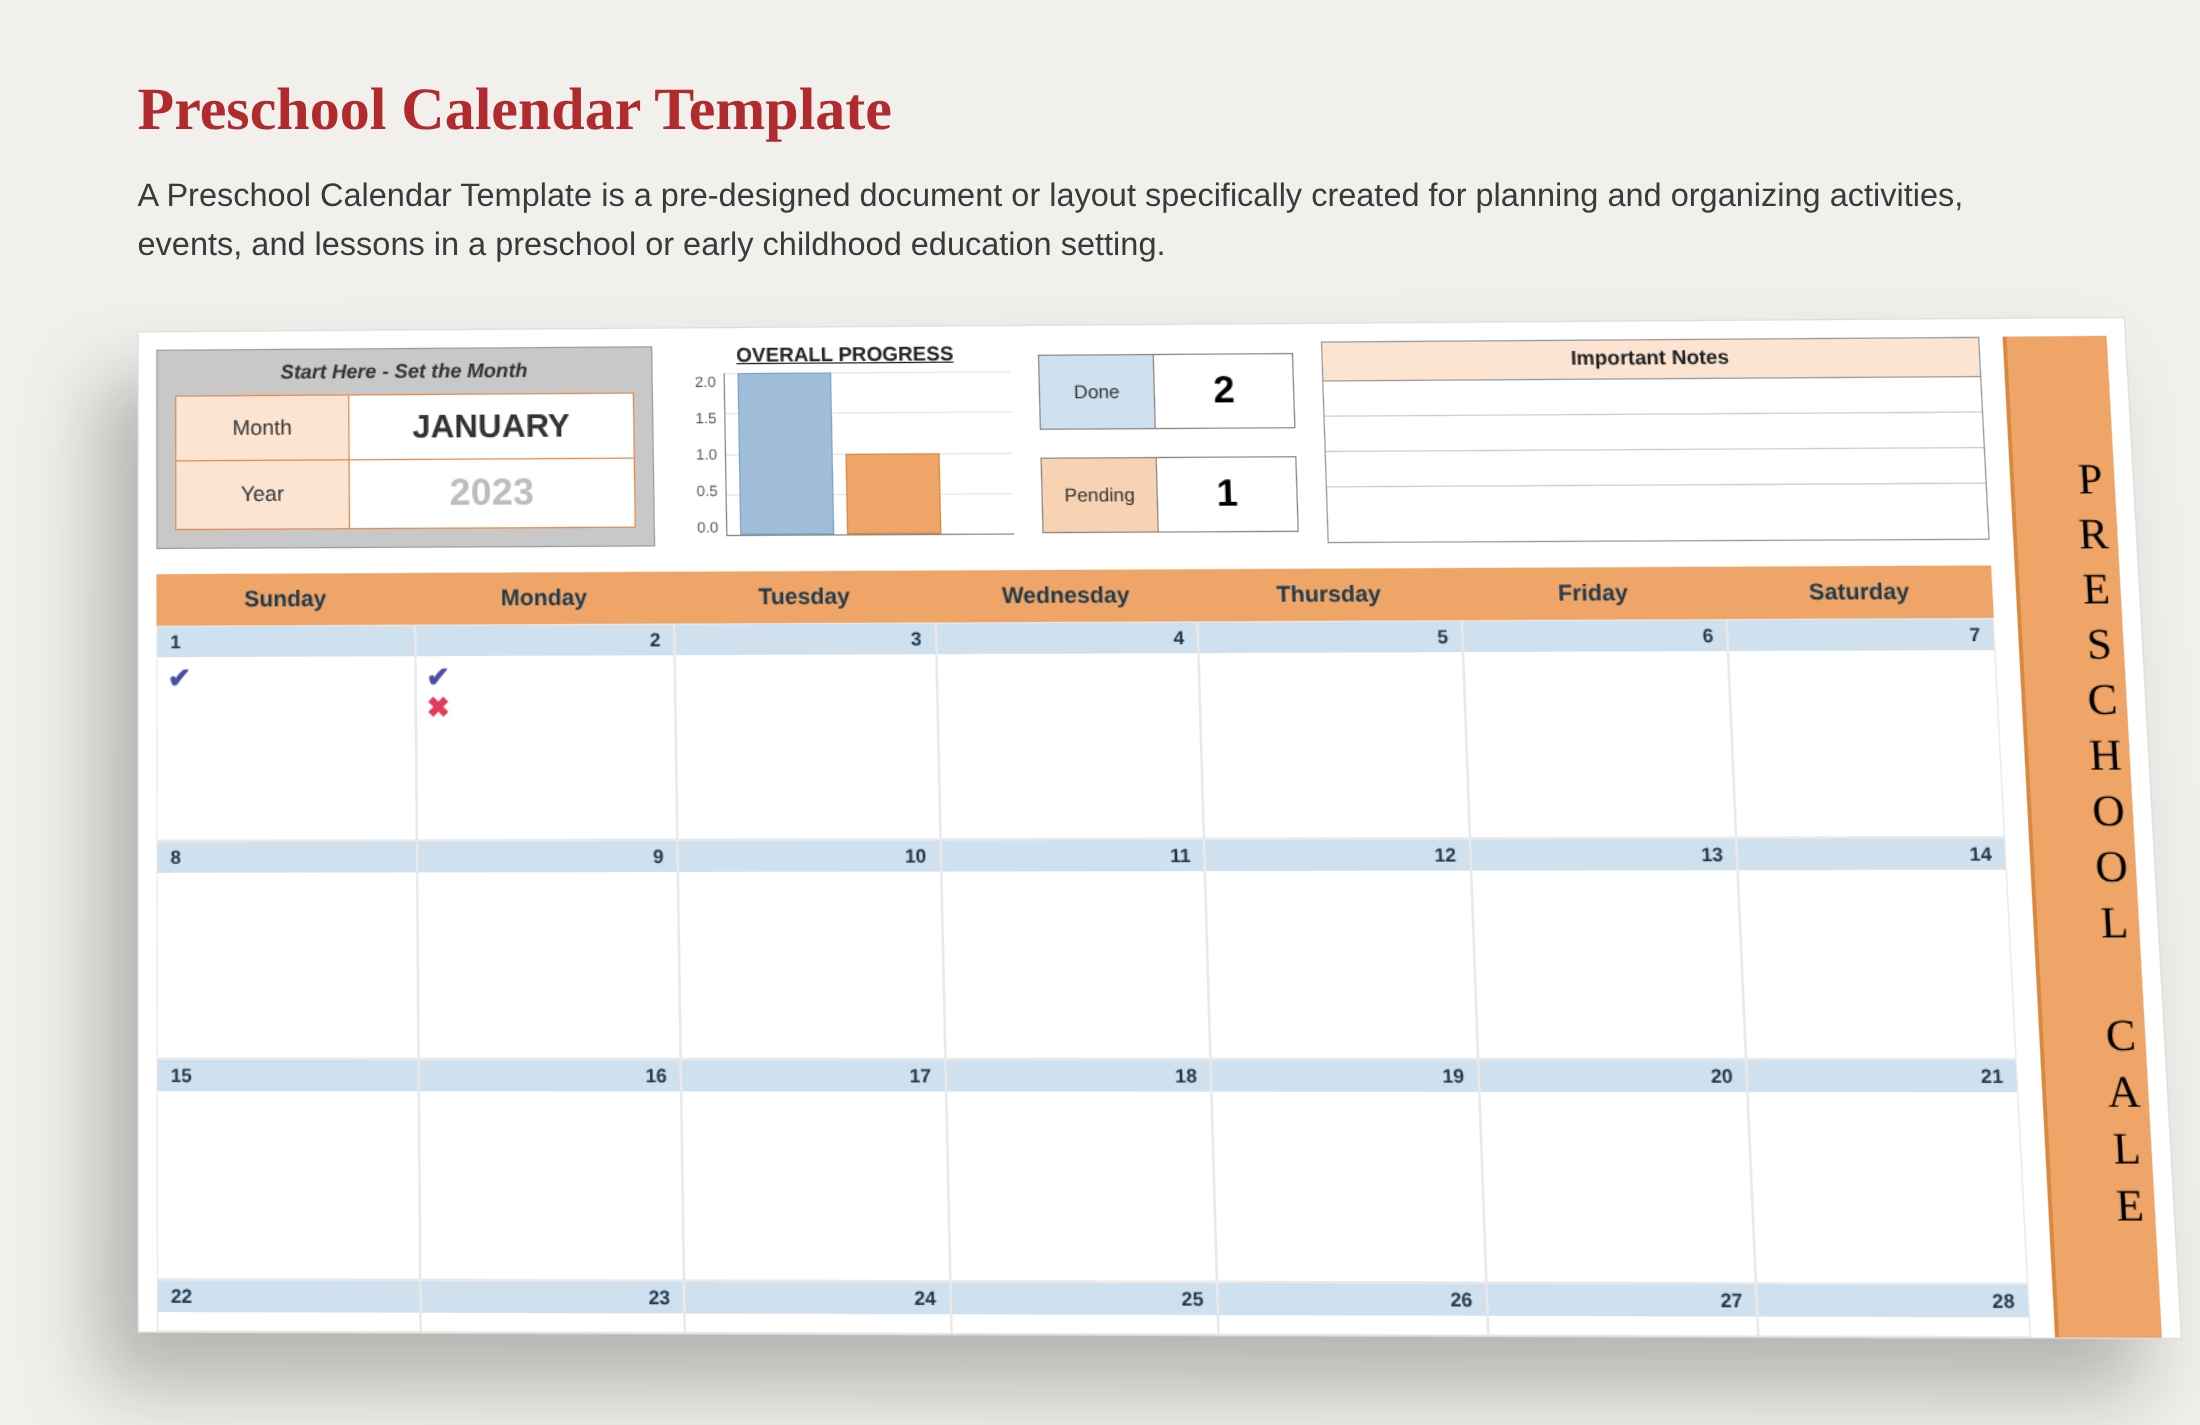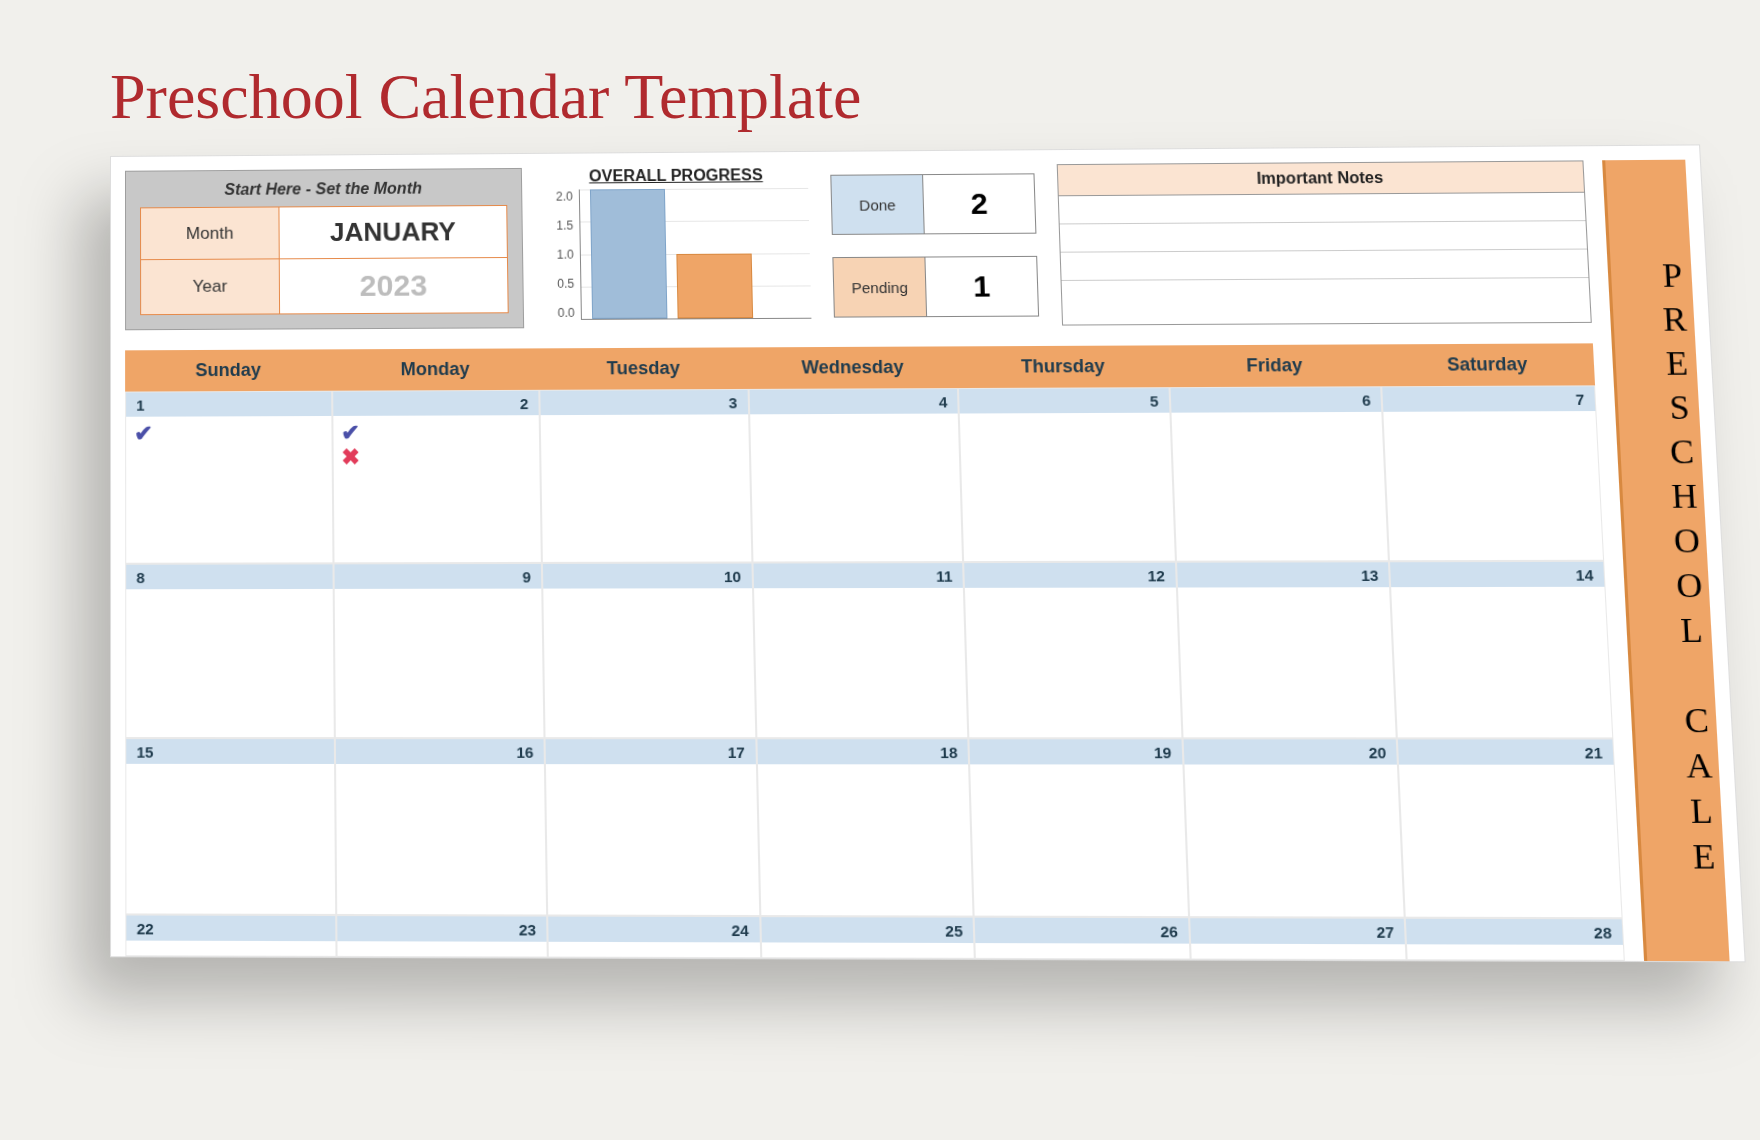--- a/index.html
+++ b/index.html
@@ -8,23 +8,23 @@
     font-family: -apple-system, BlinkMacSystemFont, "Segoe UI", Arial, sans-serif;
     width: 1760px;
     height: 1140px;
     overflow: hidden;
   }
   .page {
     padding: 60px 110px 0 110px;
   }
   .title {
     font-family: Georgia, "Times New Roman", serif;
-    font-size: 64px;
+    font-size: 48px;
     color: #b02a2e;
-    font-weight: 400;
+    font-weight: 700;
     margin-bottom: 22px;
   }
   .description {
     font-size: 26px;
     line-height: 1.5;
     color: #3a3a3a;
     max-width: 1480px;
     margin-bottom: 50px;
   }
 
@@ -253,20 +253,21 @@
     padding-top: 20px;
     color: #000;
     font-weight: 500;
   }
 </style>
 </head>
 <body>
 
 <div class="page">
   <h1 class="title">Preschool Calendar Template</h1>
+  <p class="description">A Preschool Calendar Template is a pre-designed document or layout specifically created for planning and organizing activities, events, and lessons in a preschool or early childhood education setting.</p>
 
   <div class="sheet-wrapper">
     <div class="sheet">
       <div class="sheet-main">
 
         <div class="top-row">
 
           <div class="month-box">
             <div class="hint">Start Here - Set the Month</div>
             <div class="month-grid">

